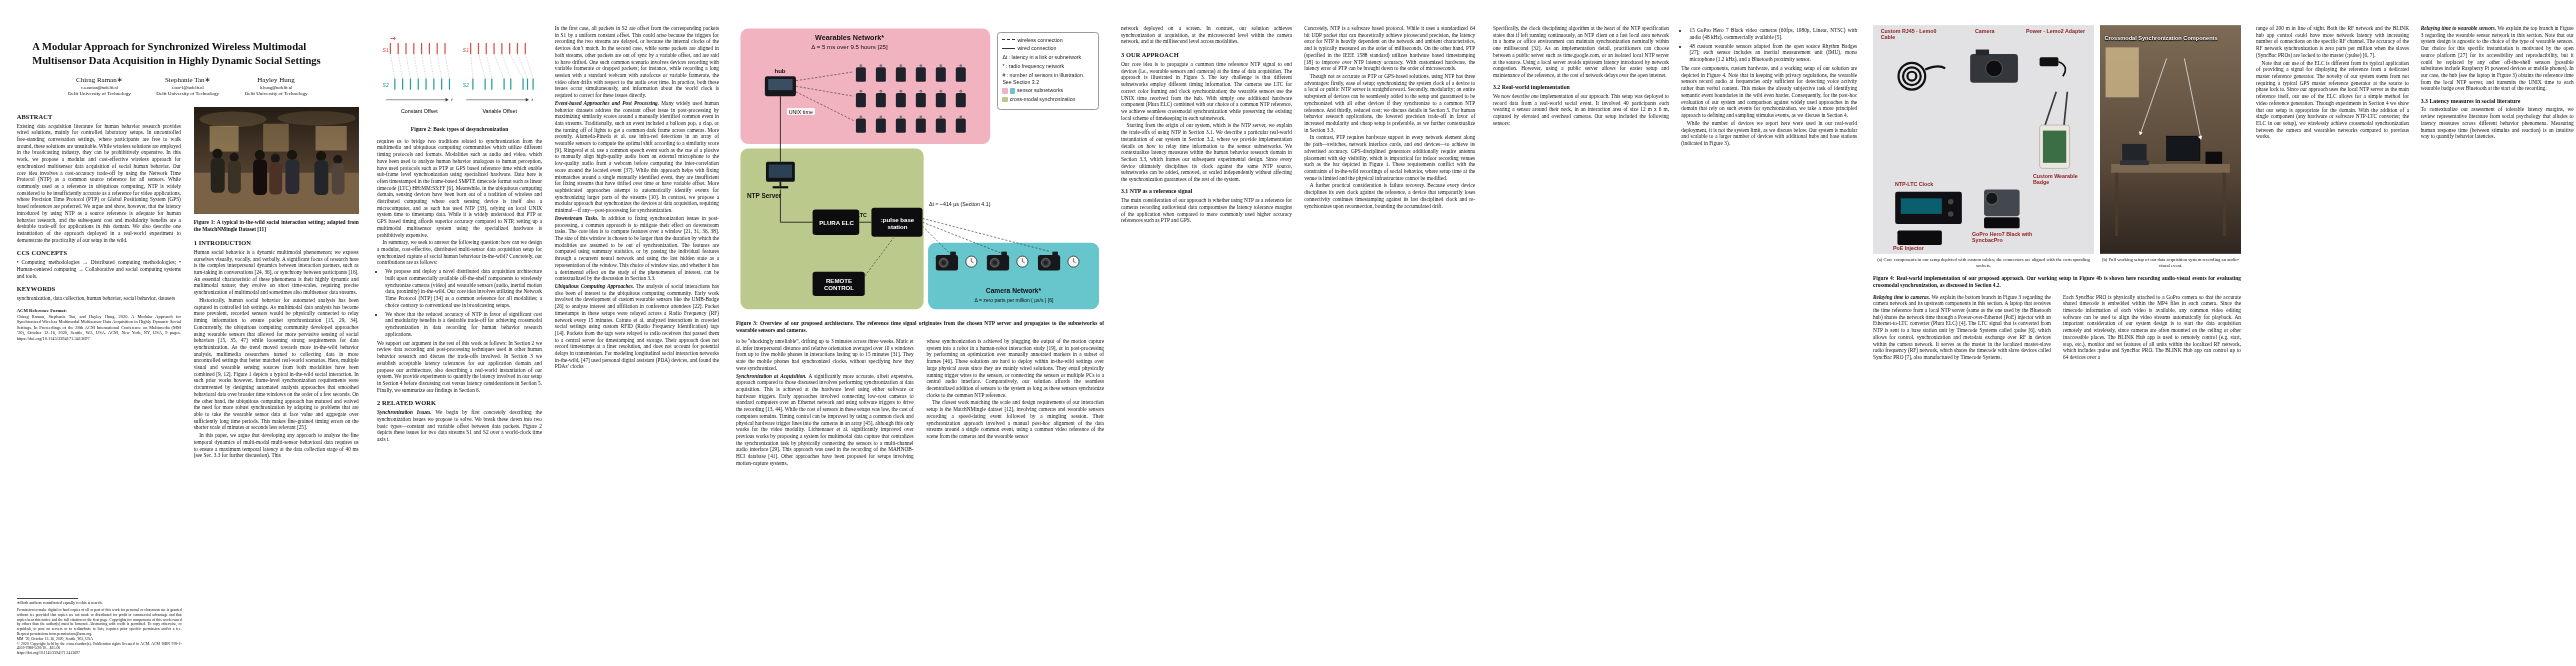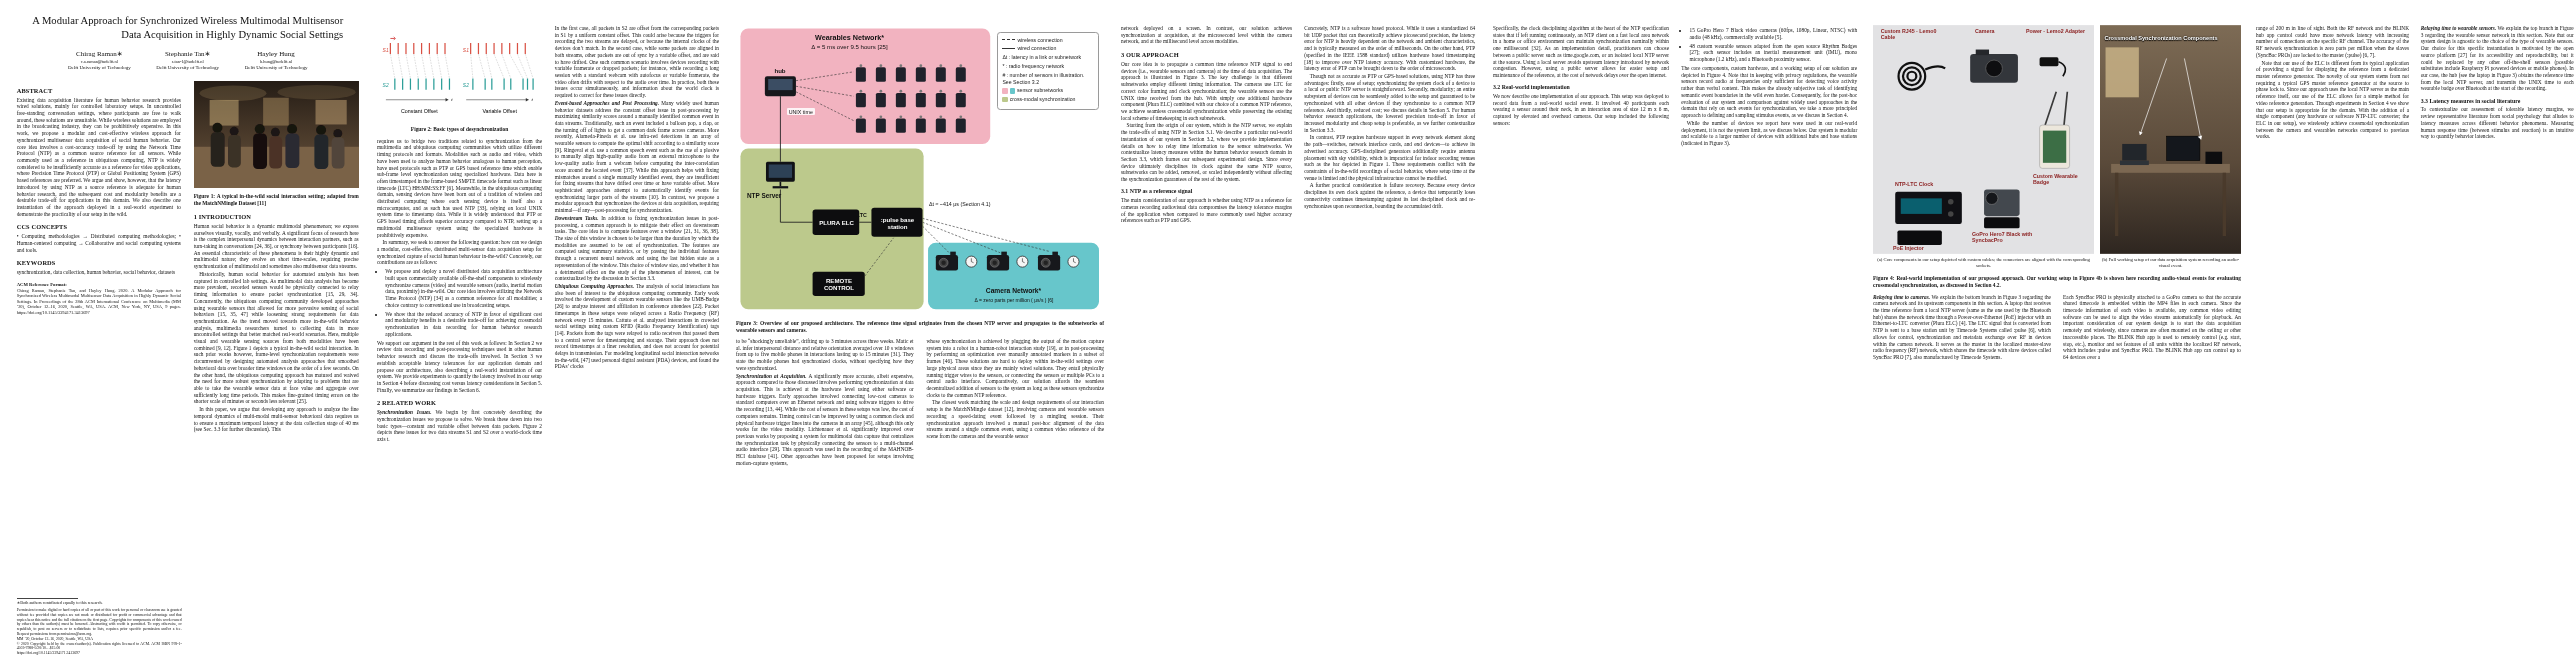--- a/index.html
+++ b/index.html
@@ -2,21 +2,21 @@
 <html style="font-size:9px"><head>
 <meta charset="utf-8">
 <style>
   * { margin:0; padding:0; box-sizing:border-box; }
   html,body { background:#ffffff; }
   .canvas { position:relative; width:2576px; height:667px; background:#fff; color:#111;
             font-family:"Liberation Serif", serif; overflow:hidden; }
   .page { position:absolute; top:0; height:667px; }
   .pg-pad { padding-top:25px; }
   .cols { display:flex; }
-  .p-title { font-size:10.6px; font-weight:normal; text-align:right; line-height:1.28; margin:14px auto 9px; width:311px; }
+  .p-title { font-size:10.6px; font-weight:bold; text-align:left; line-height:1.28; margin:40px auto 9px; width:311px; }
   .authors { display:flex; justify-content:center; gap:25.6px; text-align:center; margin-bottom:11px; }
   .auth-name { font-size:7px; }
   .auth-email { font-size:4.4px; margin-top:1.1px; }
   .auth-affil { font-size:5px; margin-top:0.6px; }
   .sec-h { font-size:6.4px; font-weight:bold; margin:6.1px 0 2.8px; letter-spacing:0.1px; }
   .sub-h { font-size:5.8px; font-weight:bold; margin:5.6px 0 2.8px; }
   .acm-h { font-size:4.7px; font-weight:bold; margin:5.6px 0 1.1px; }
   .acm-t { font-size:4.4px; line-height:5.6px; text-align:justify; }
   p.b { font-size:5.3px; line-height:6.7px; text-align:justify; margin:0 0 1.1px; text-indent:5.6px; }
   p.b.first { text-indent:0; }

